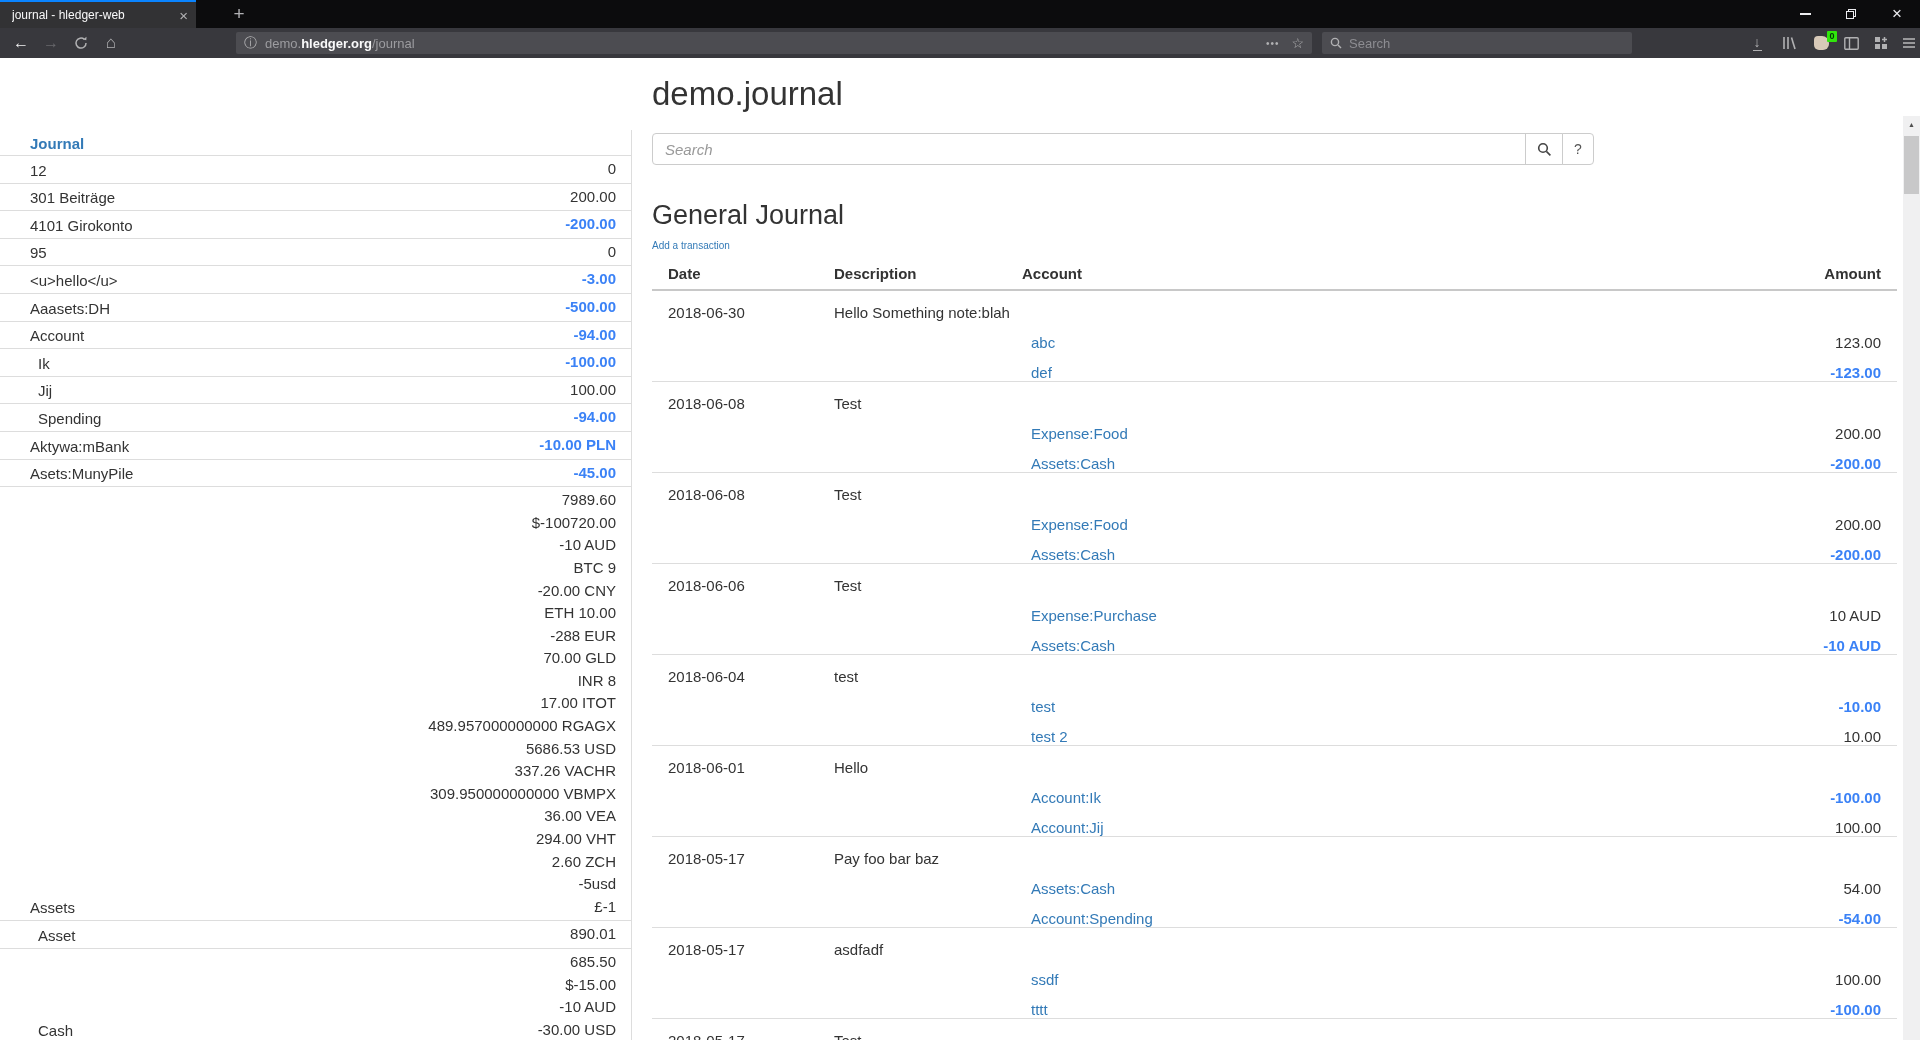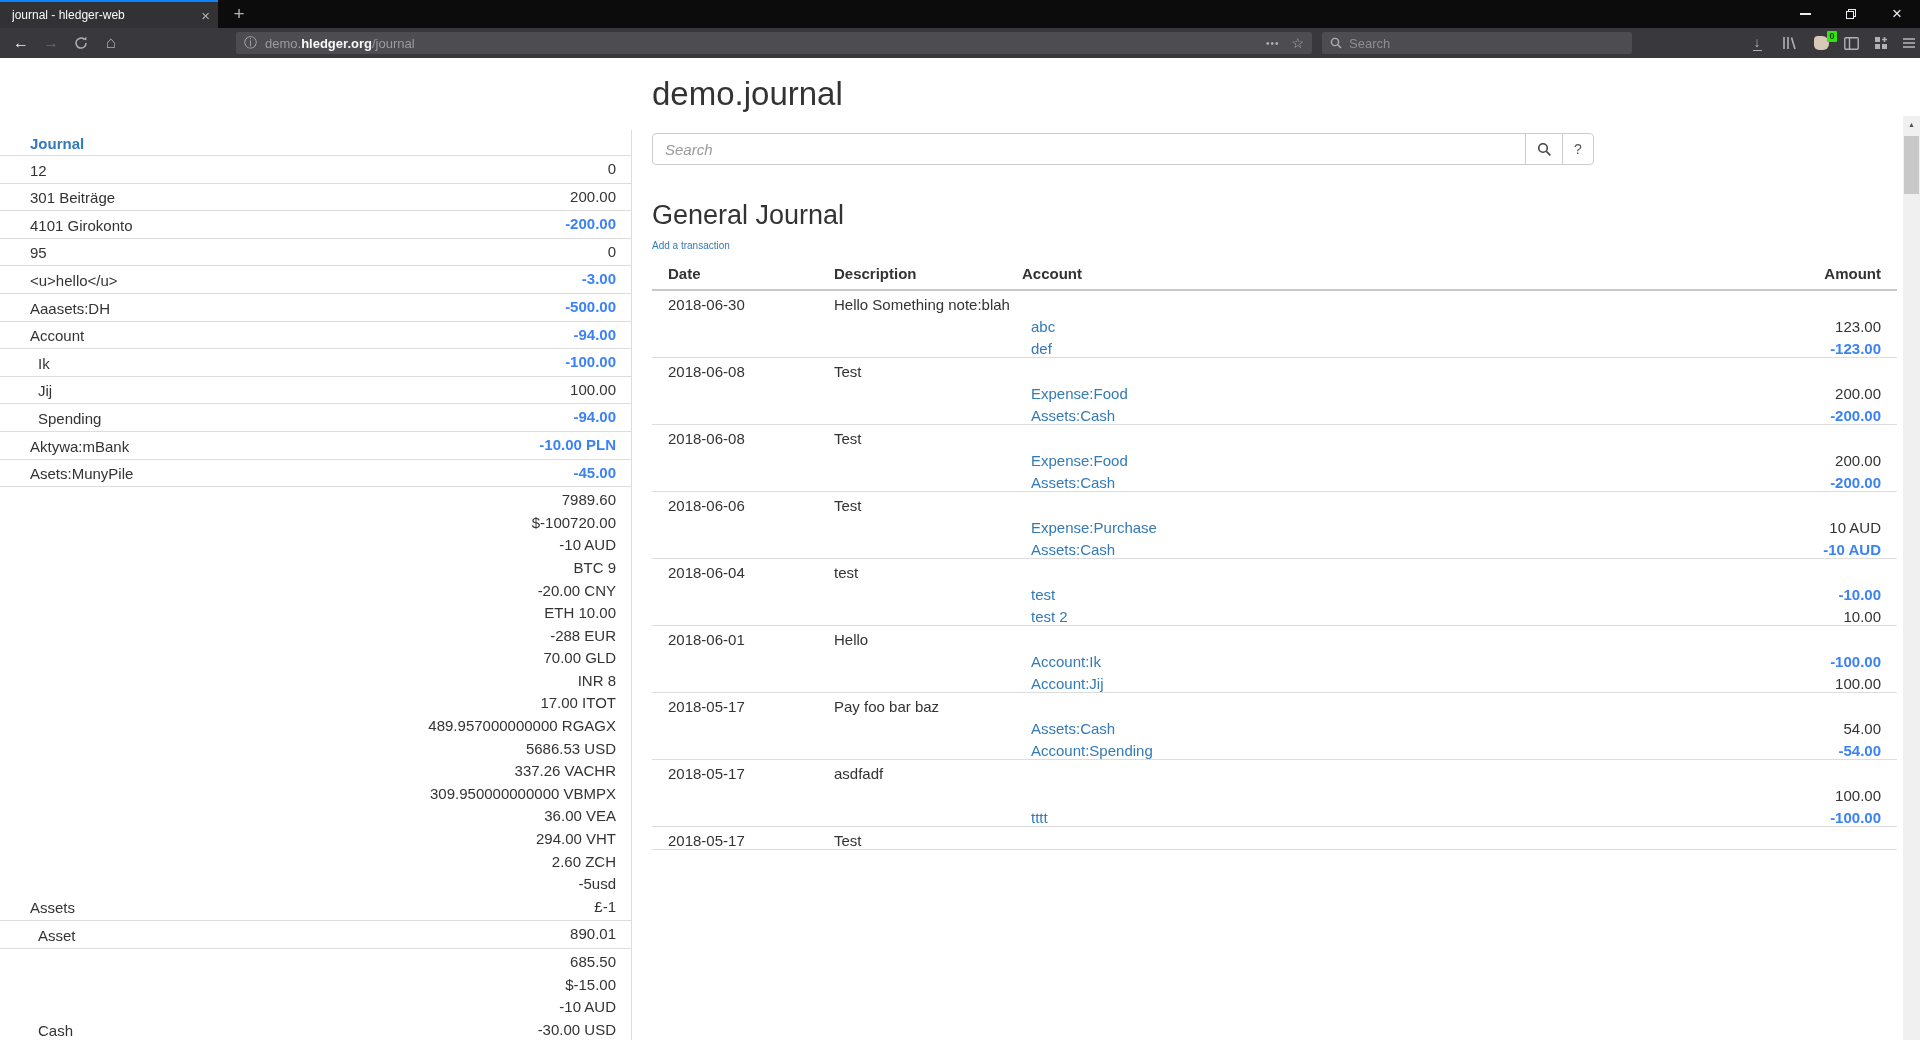--- a/index.html
+++ b/index.html
@@ -1,21 +1,21 @@
 <!DOCTYPE html>
 <html><head>
 <meta charset="utf-8">
 <style>
   * { margin:0; padding:0; box-sizing:border-box; }
   html,body { width:1920px; height:1040px; overflow:hidden; background:#fff;
               font-family:"Liberation Sans", sans-serif; }
 
   
   .tabbar { position:absolute; top:0; left:0; width:1920px; height:28px; background:#0c0c0d; }
-  .tab { position:absolute; left:0; top:0; width:218px; height:28px; background:#323234;
+  .tab { position:absolute; left:0; top:0; width:196px; height:28px; background:#323234;
          border-top:2px solid #0a84ff; display:flex; align-items:center; padding:0 8px 0 12px; }
   .tab-title { color:#f9f9fa; font-size:12px; flex:1; white-space:nowrap; overflow:hidden; }
   .tab-close { color:#b1b1b3; font-size:15px; margin-left:6px; line-height:1; }
   .newtab { position:absolute; left:224px; top:0; width:30px; height:28px; color:#b1b1b3;
             font-size:19px; display:flex; align-items:center; justify-content:center; }
   .wincontrols { position:absolute; right:0; top:0; height:28px; display:flex; }
   .winbtn { width:46px; height:28px; display:flex; align-items:center; justify-content:center;
             color:#ededf0; font-size:14px; }
   .winbtn .min-line { width:11px; height:1.5px; background:#ededf0; display:block; }
   .restore-shape { position:relative; width:10px; height:10px; }
@@ -70,21 +70,21 @@
   .main h2 { margin-top:35px; font-size:27px; line-height:31px; font-weight:400; color:#333; }
   .addlink { display:inline-block; margin-top:7px; font-size:10px; line-height:16px; color:#337ab7; text-decoration:none; }
 
   .jtable { margin-top:5px; font-size:15px; }
   .jheader { display:flex; padding:6px 0 7px; border-bottom:2px solid #c8c8c8; font-weight:bold; }
   .c-date { width:182px; padding-left:16px; }
   .c-desc { width:188px; }
   .c-acct { flex:1; }
   .c-amt  { width:220px; margin-left:auto; text-align:right; padding-right:16px; }
   .txn { border-bottom:1px solid #ddd; }
-  .trow { display:flex; padding-top:6px; line-height:16px; }
+  .trow { display:flex; padding-top:14px; line-height:16px; }
   .trow a { color:#337ab7; text-decoration:none;margin-left:9px; }
 
   
   .scrollbar { position:absolute; right:0; top:58px; width:17px; height:982px; background:#f0f0f1; }
   .sb-arrow { position:absolute; left:0; width:17px; height:17px; display:flex; align-items:center;
               justify-content:center; color:#505050; font-size:9px; }
   .sb-thumb { position:absolute; left:1px; top:20px; width:15px; height:58px; background:#c8c8c9; }
 </style>
 </head>
 <body>
@@ -470,20 +470,21 @@
           <div class="txn">
             <div class="trow">
               <div class="c-date">2018-05-17</div>
               <div class="c-desc">asdfadf</div>
               <div class="c-acct"></div>
               <div class="c-amt"></div>
             </div>
             <div class="trow">
               <div class="c-date"></div>
               <div class="c-desc"></div>
+              <div class="c-acct"><a>ssdf</a></div>
               <div class="c-amt">100.00</div>
             </div>
             <div class="trow">
               <div class="c-date"></div>
               <div class="c-desc"></div>
               <div class="c-acct"><a>tttt</a></div>
               <div class="c-amt neg">-100.00</div>
             </div>
           </div>
           <div class="txn">

